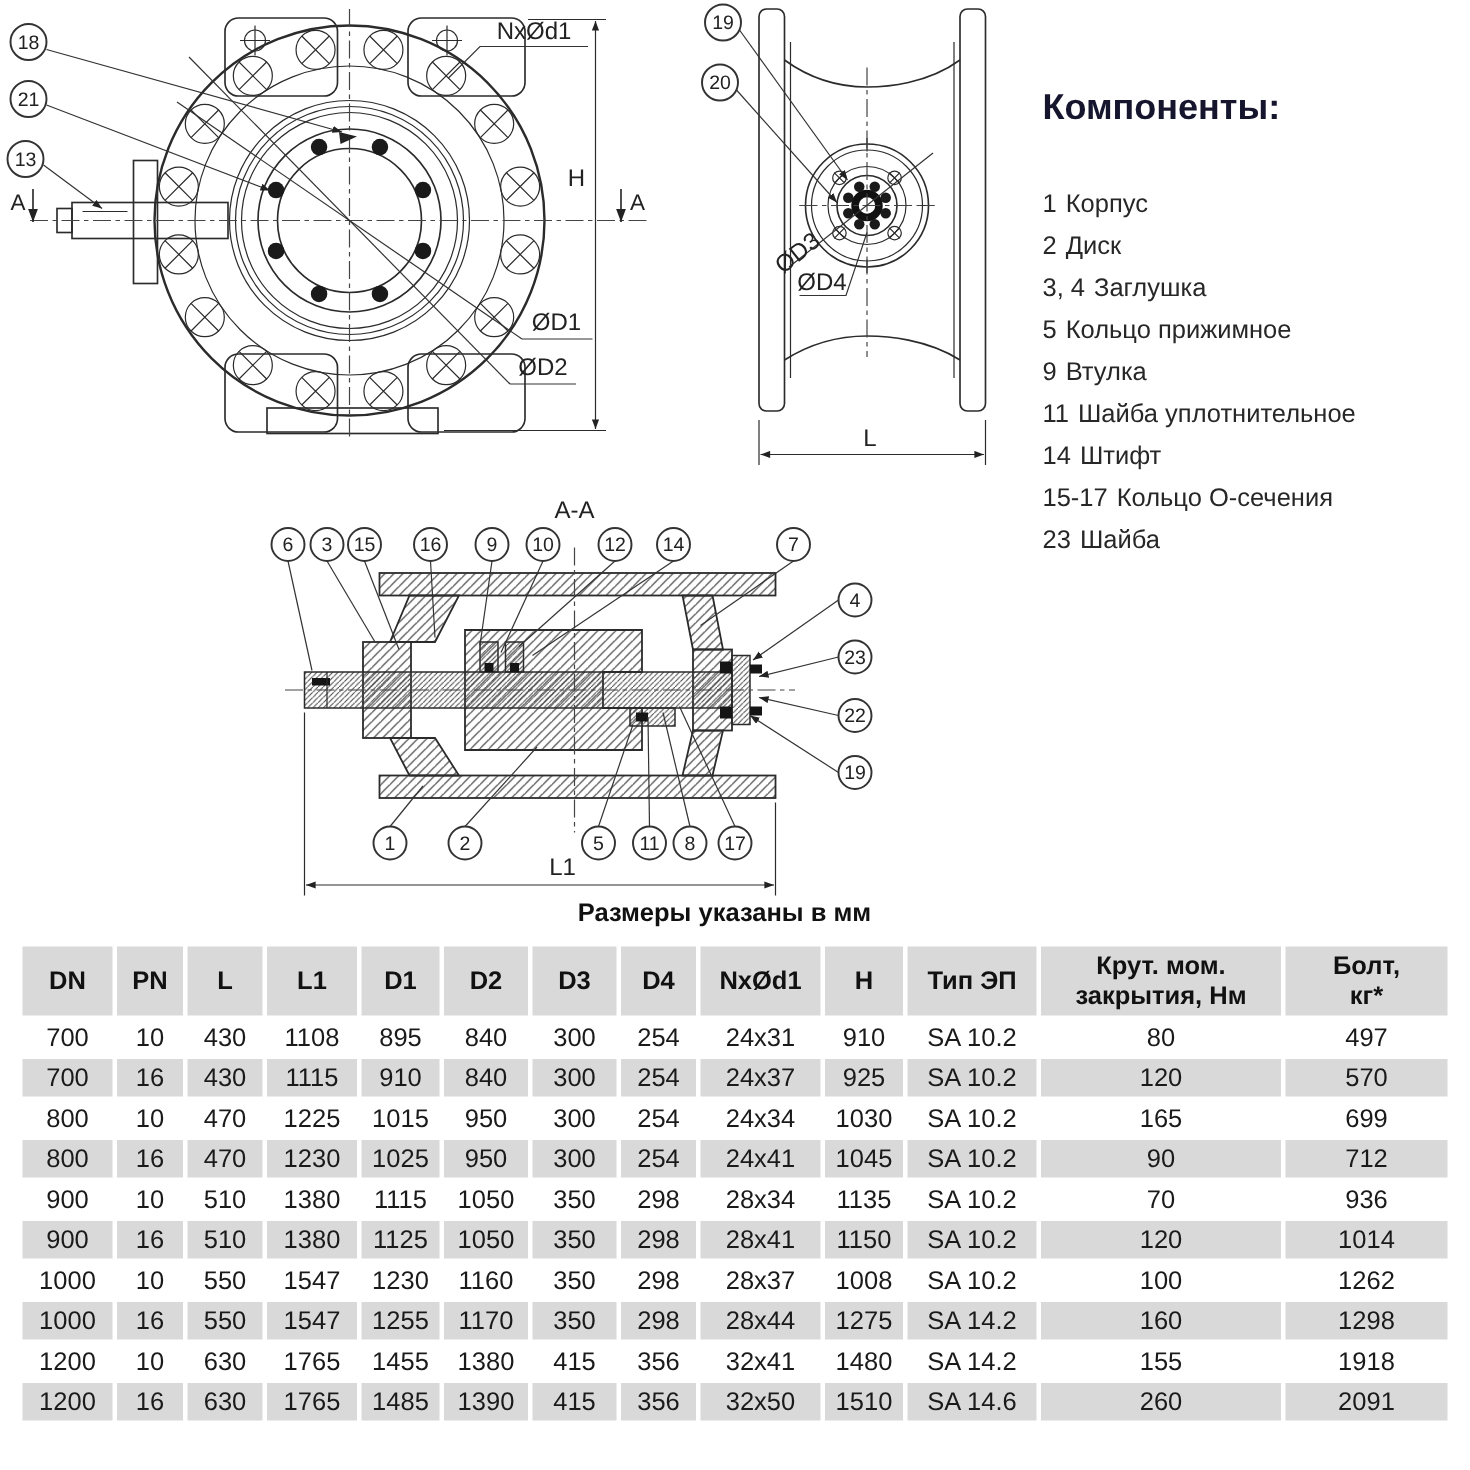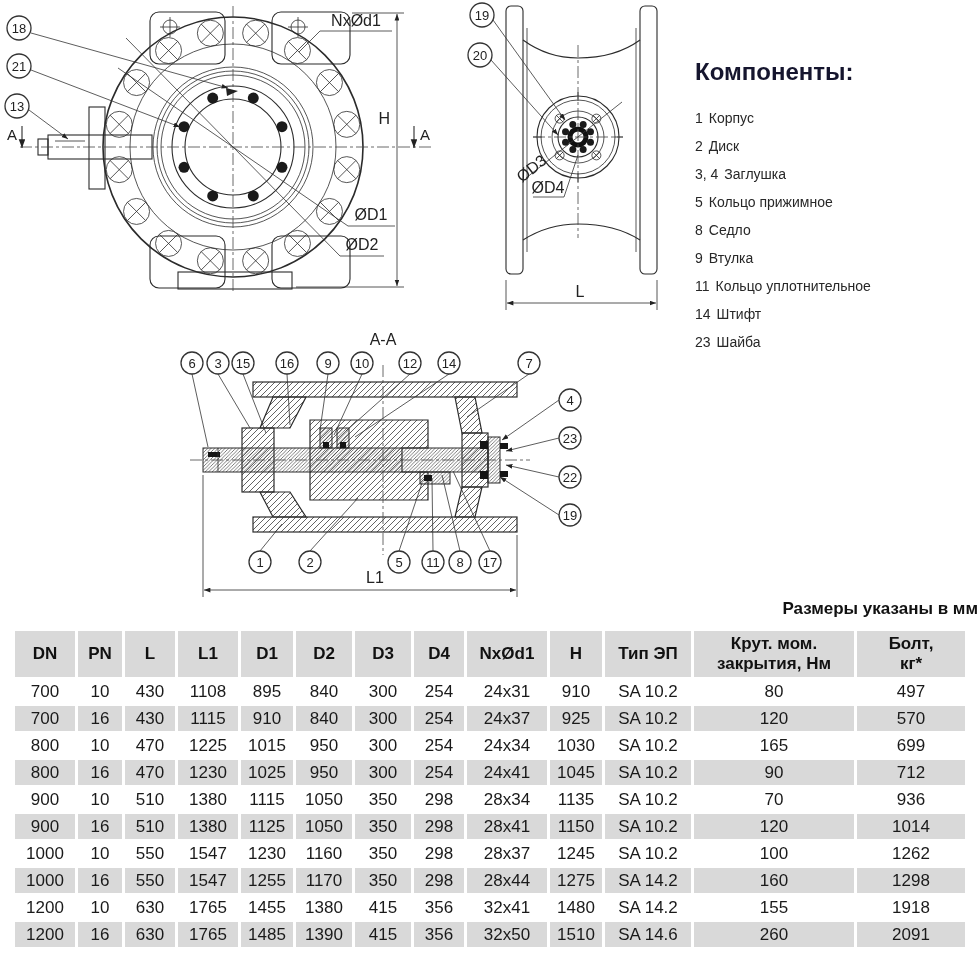--- a/index.html
+++ b/index.html
@@ -13,27 +13,27 @@
   .med{stroke:#2b2b2b;stroke-width:1.1;fill:none;}
   .bold{stroke:#2b2b2b;stroke-width:1.6;fill:none;}
   .cl{stroke:#444;stroke-width:0.8;fill:none;stroke-dasharray:12 3 3 3;}
   .bub{fill:#fff;stroke:#333;stroke-width:1.3;}
   .ldr{stroke:#333;stroke-width:0.8;fill:none;}
   .hatched{fill:url(#hatch);stroke:#2b2b2b;stroke-width:1.2;}
   .hatched2{fill:url(#hatch2);stroke:#2b2b2b;stroke-width:1;}
   .darkbit{fill:#151515;stroke:none;}
 
   .components{position:absolute;left:695px;top:58px;width:282px;}
-  .components h2{margin:0 0 18px 0;font-size:24px;font-weight:bold;color:var(--accent,#15152e);}
+  .components h2{margin:0 0 36px 0;font-size:24px;font-weight:bold;color:var(--accent,#15152e);}
   .components ul{list-style:none;margin:0;padding:0;}
-  .components li{font-size:14px;line-height:28px;color:#272727;white-space:nowrap;}
+  .components li{font-size:17px;line-height:28px;color:#272727;white-space:nowrap;}
   .components li .num{margin-right:6px;}
 
-  .units-note{position:absolute;top:599px;left:0;width:966px;text-align:right;
-              font-size:17px;font-weight:bold;color:#111;margin-left:12px;}
+  .units-note{position:absolute;top:599px;left:0;width:966px;text-align:center;
+              font-size:17px;font-weight:bold;color:#111;}
 
   .dim-table{position:absolute;left:12px;top:629px;border-collapse:separate;border-spacing:3px 2px;}
   .dim-table th{background:var(--header-bg,#d9d9d9);font-size:17px;font-weight:bold;color:#111;
                 text-align:center;vertical-align:middle;height:46px;padding:0 2px;white-space:pre-line;line-height:20px;}
   .dim-table td{font-size:17px;color:#1a1a1a;text-align:center;height:25px;line-height:25px;padding:0;}
   .dim-table tbody tr:nth-child(even) td{background:var(--row-alt-bg,#d9d9d9);}
   .c0{width:60px}.c1{width:44px}.c2{width:50px}.c3{width:60px}.c4{width:52px}.c5{width:56px}
   .c6{width:56px}.c7{width:50px}.c8{width:80px}.c9{width:52px}.c10{width:86px}.c11{width:160px}.c12{width:108px}
 </style>
 </head>
@@ -418,24 +418,24 @@
     </g>
   </svg>
 
   <div class="components">
     <h2>Компоненты:</h2>
     <ul id="components-list">
         <li><span class="num">1</span><span>Корпус</span></li>
         <li><span class="num">2</span><span>Диск</span></li>
         <li><span class="num">3, 4</span><span>Заглушка</span></li>
         <li><span class="num">5</span><span>Кольцо прижимное</span></li>
-        <li><span class="num">8</span><span>Седло</span></li>
         <li><span class="num">9</span><span>Втулка</span></li>
-        <li><span class="num">11</span><span>Кольцо уплотнительное</span></li>
+        <li><span class="num">11</span><span>Шайба уплотнительное</span></li>
         <li><span class="num">14</span><span>Штифт</span></li>
+        <li><span class="num">15-17</span><span>Кольцо О-сечения</span></li>
         <li><span class="num">23</span><span>Шайба</span></li>
       </ul>
   </div>
 
   <div class="units-note">Размеры указаны в мм</div>
 
   <table class="dim-table">
     <colgroup>
       <col class="c0">
         <col class="c1">
@@ -564,21 +564,21 @@
         <tr>
           <td>1000</td>
           <td>10</td>
           <td>550</td>
           <td>1547</td>
           <td>1230</td>
           <td>1160</td>
           <td>350</td>
           <td>298</td>
           <td>28x37</td>
-          <td>1245</td>
+          <td>1008</td>
           <td>SA 10.2</td>
           <td>100</td>
           <td>1262</td>
         </tr>
         <tr>
           <td>1000</td>
           <td>16</td>
           <td>550</td>
           <td>1547</td>
           <td>1255</td>

